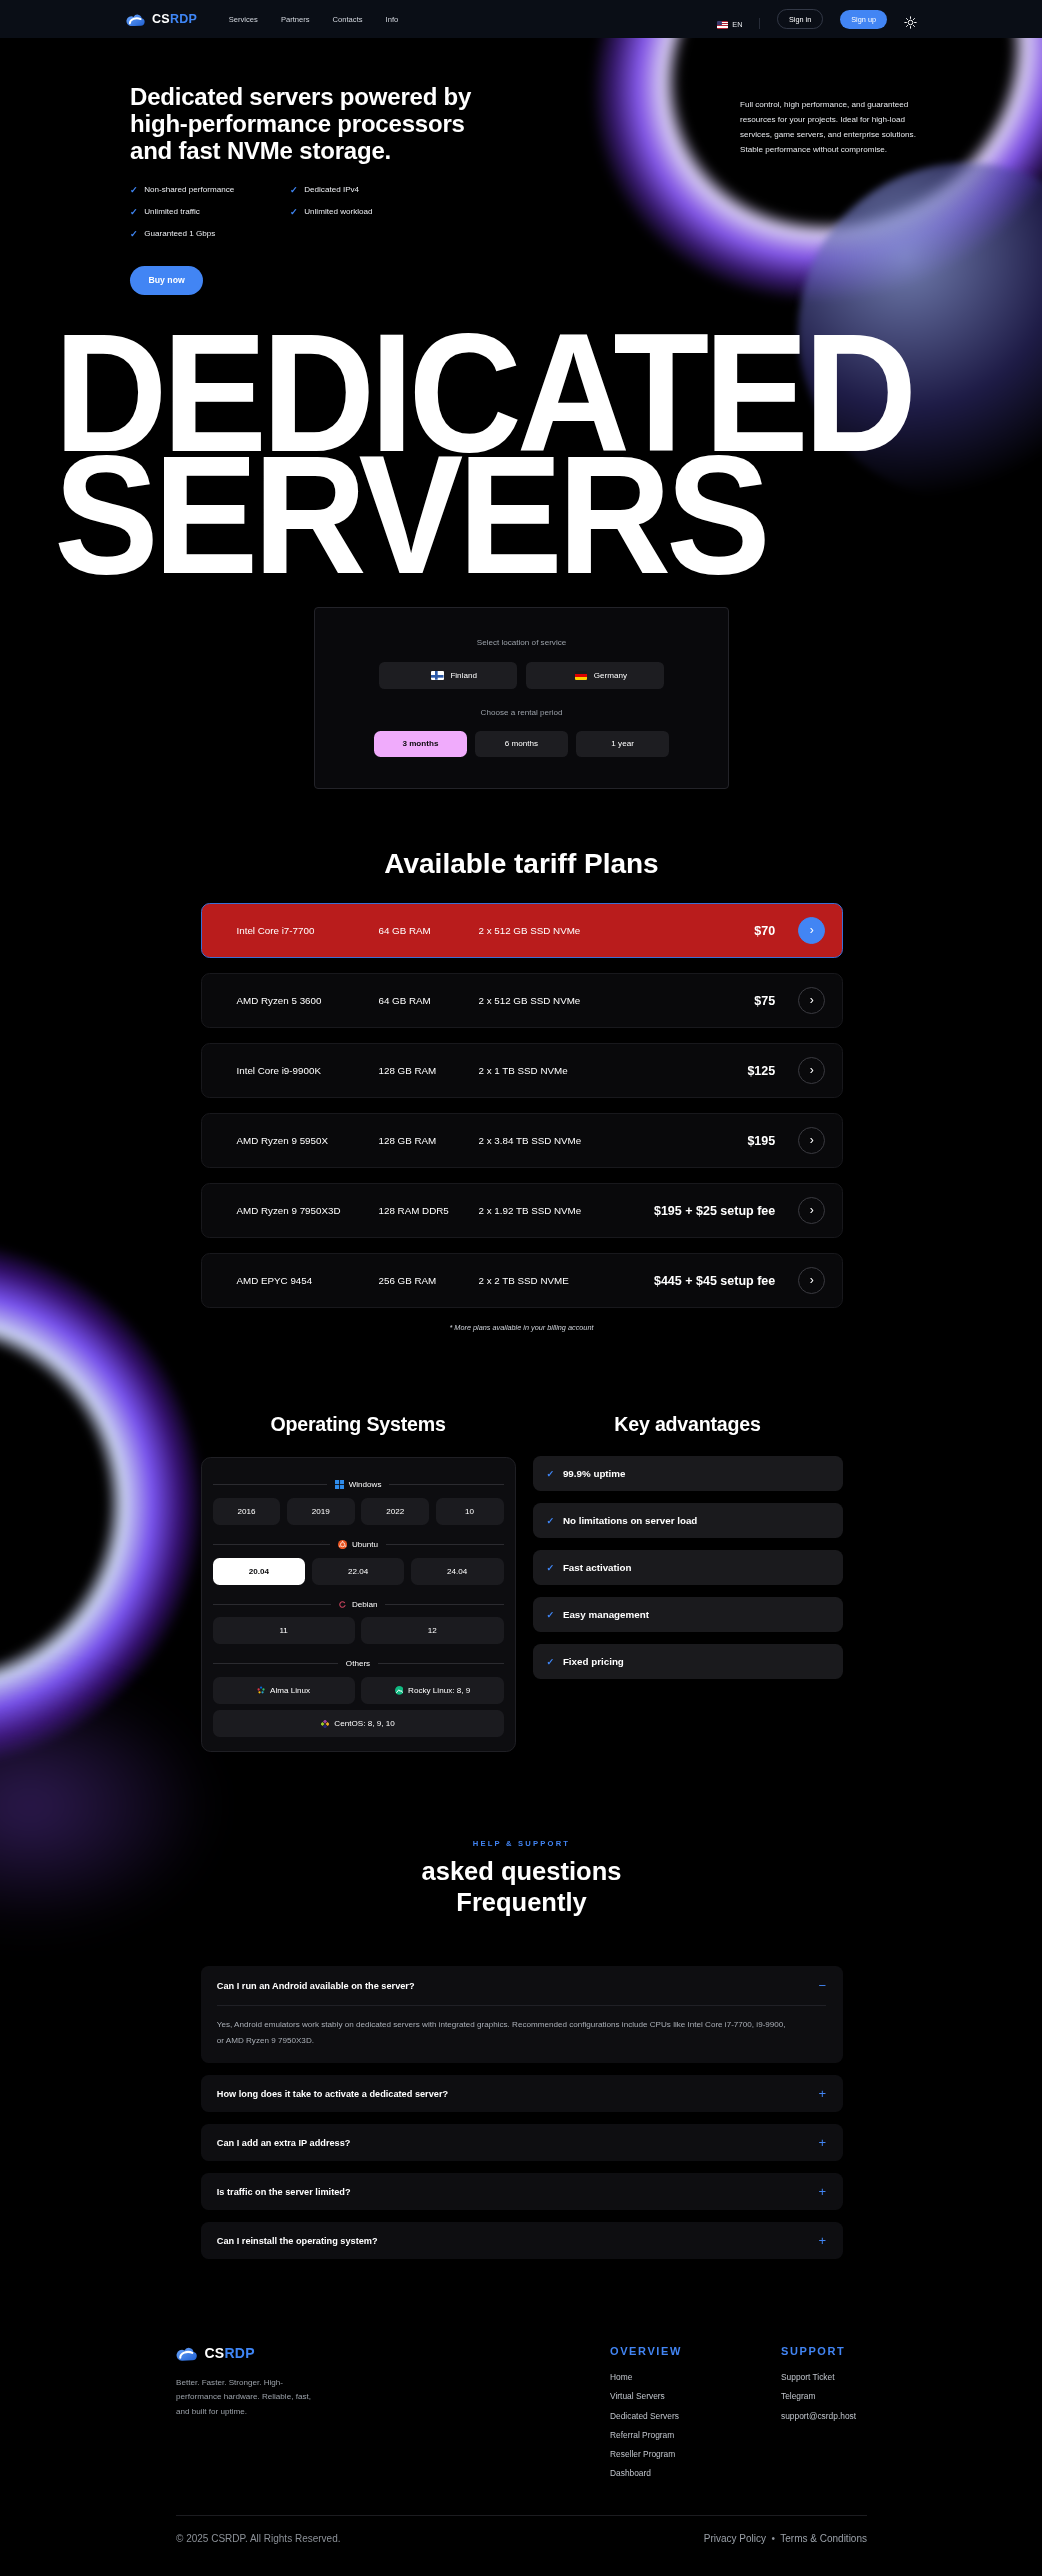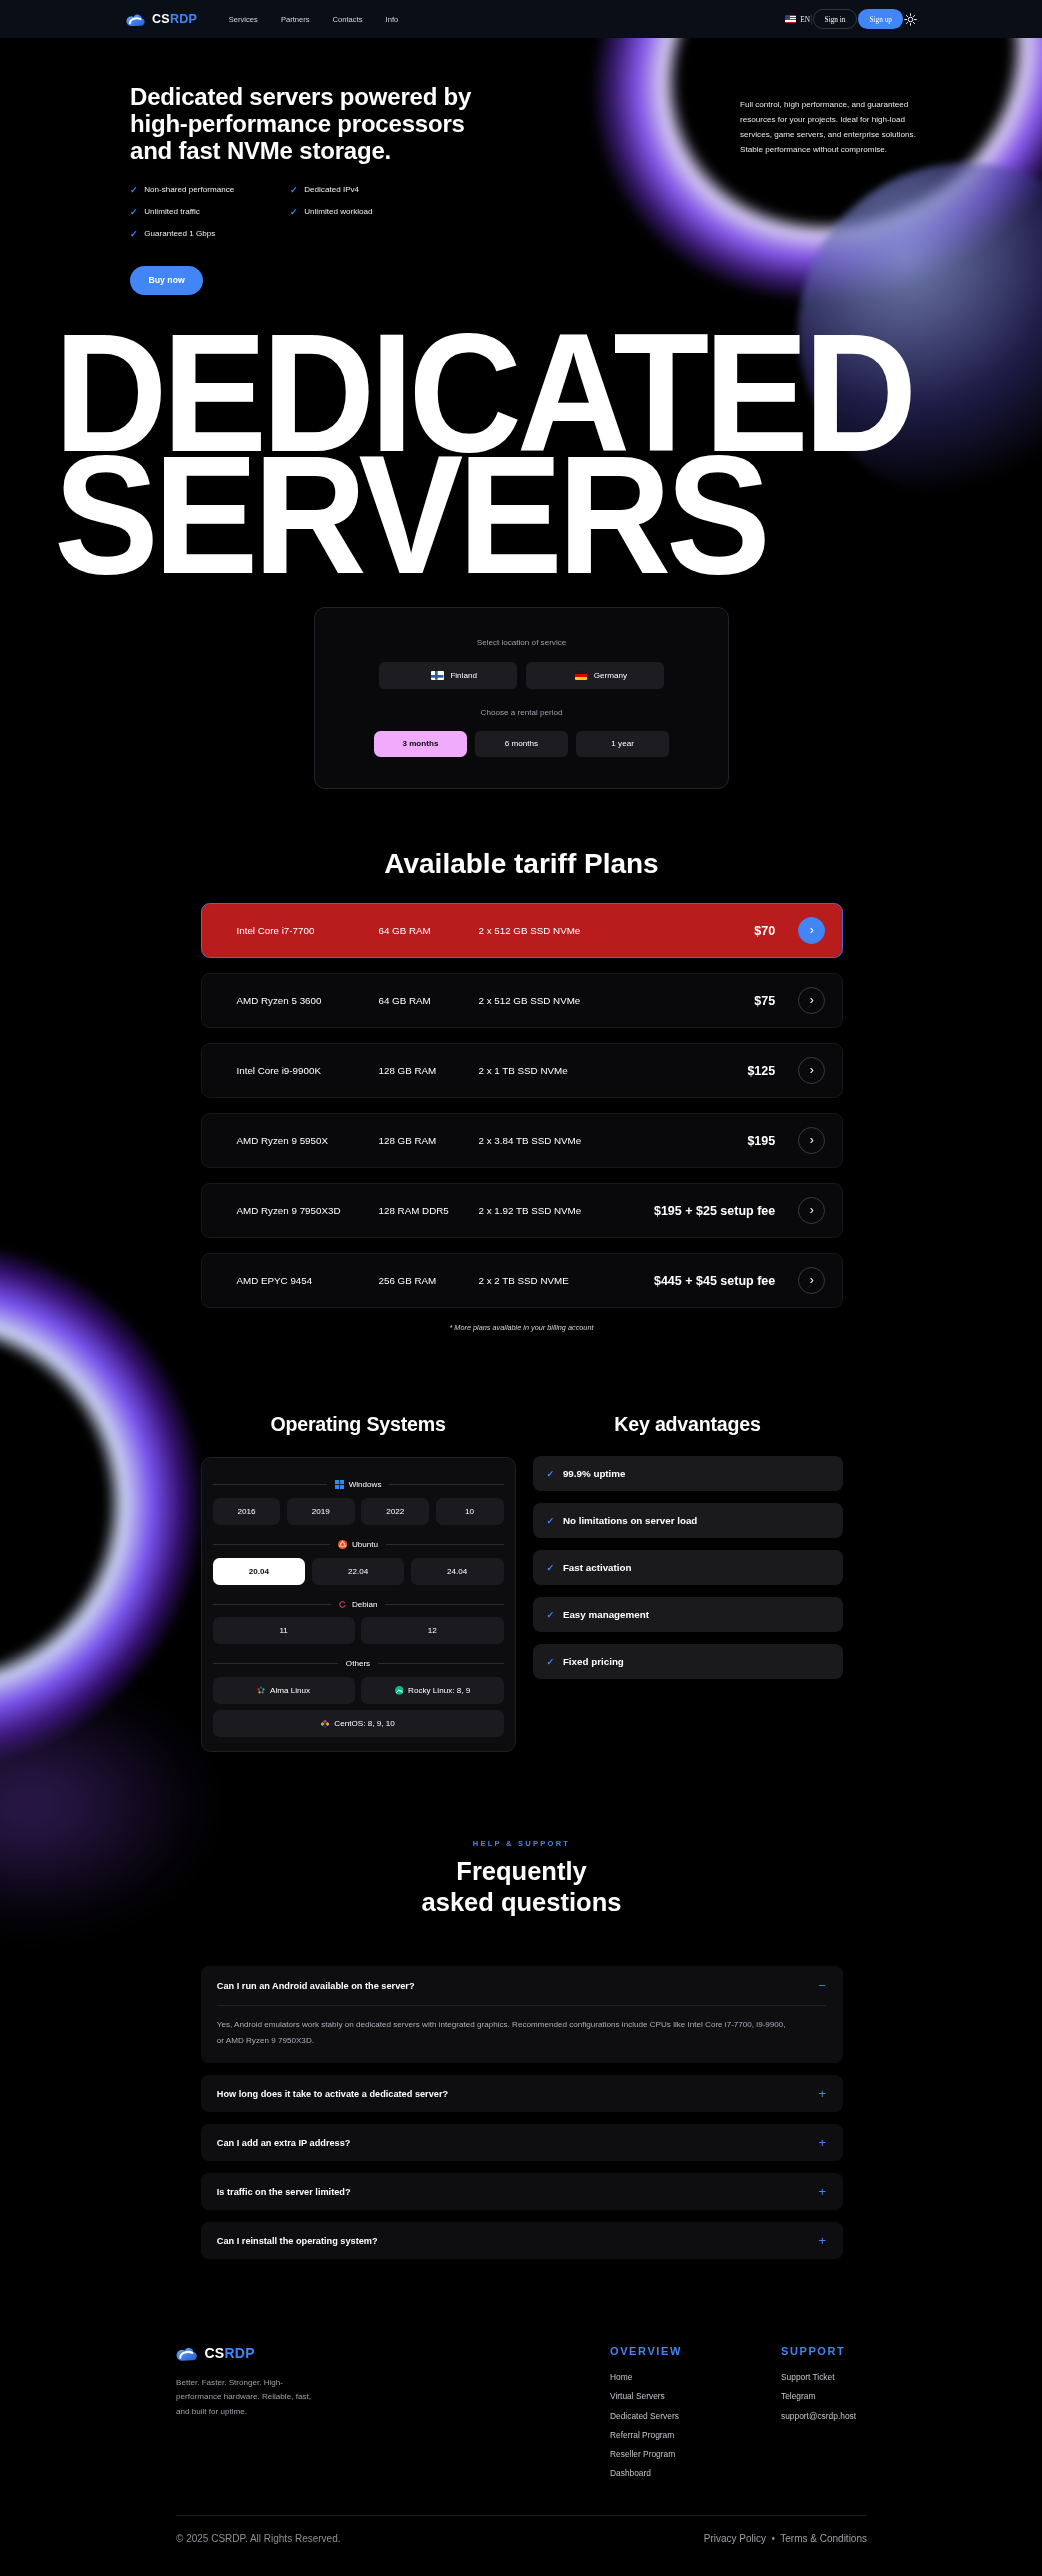--- a/index.html
+++ b/index.html
@@ -41,21 +41,21 @@
   
   .header {
     height:38px; background:#0a0e16; display:flex; align-items:center;
     padding:0 126px; position:relative; z-index:3;
   }
   .logo { display:flex; align-items:center; gap:5.4px; }
   .logo-word { font-size:12.5px; font-weight:bold; letter-spacing:0.3px; }
   .logo-word .rdp { color:#3f86f6; }
   .nav { display:flex; gap:23px; margin-left:31.5px; }
   .nav a { color:#d3d7de; font-size:7.6px; text-decoration:none; }
-  .hdr-right { margin-left:auto; display:flex; align-items:center; gap:1px;font-family:Liberation Serif, serif; }
+  .hdr-right { margin-left:auto; display:flex; align-items:flex-end; gap:17px; }
   .lang { display:flex; align-items:center; gap:4.3px; font-size:7.3px; color:#e6e8ec; }
   .flag { width:11.4px; height:7.6px; border-radius:1.1px; display:inline-block; }
   .flag-us {
     background:
       linear-gradient(#3c3b6e,#3c3b6e) 0 0/4.9px 4.3px no-repeat,
       repeating-linear-gradient(180deg,#b22234 0 1.1px,#fff 1.1px 2.2px);
   }
   .flag-fi {
     width:12.5px; height:8.7px;
     background:
@@ -86,21 +86,21 @@
     border-radius:14.7px; font-size:8.7px; font-weight:bold; padding:9.8px 18.5px;
     cursor:pointer; font-family:inherit;
   }
   .hero-desc { width:180px; margin-top:15px; font-size:8.1px; line-height:1.85; color:#e7e9ed; }
   
   .display { margin:36px 0 0 54px; font-weight:bold; font-size:162px;
     line-height:118px; letter-spacing:-5.4px; transform:scale(.97,1.04);
     transform-origin:left top; white-space:nowrap; }
   
   .selector {
-    width:415px; margin:40px auto 0; border:0.5px solid #232329; border-radius:11px;
+    width:415px; margin:40px auto 0; border:0.5px solid #232329; border-radius:4px;
     background:#09090c; padding:30px 0 31.5px; text-align:center;
   }
   .sel-label { color:#9aa0a8; font-size:8.1px; }
   .loc-row { display:flex; justify-content:center; gap:8.7px; margin-top:15px; }
   .loc-btn {
     width:138px; height:27px; border-radius:5.4px; background:#1d1d21; border:none;
     color:#fff; font-size:8.1px; display:flex; align-items:center; justify-content:center;
     gap:6.5px; cursor:pointer; font-family:inherit;padding-left:12px;
   }
   .period-row { display:flex; justify-content:center; gap:8.1px; margin:14px 0 0; }
@@ -498,22 +498,22 @@
         <div class="adv-item">
           <span class="check-mark">✓</span>
           <span>Fixed pricing</span>
           </div>
       </div>
     </div>
   </div>
 
   <div class="faq-eyebrow">HELP &amp; SUPPORT</div>
   <div class="faq-title">
+    <div>asked questions</div>
     <div>Frequently</div>
-    <div>asked questions</div>
   </div>
 
   <div class="faq-list">
     <div class="faq-item open">
       <div class="faq-q">
         <span class="faq-q-text">Can I run an Android available on the server?</span>
         <span class="faq-toggle">−</span>
       </div>
       <div class="faq-divider"></div>
       <div class="faq-a">Yes, Android emulators work stably on dedicated servers with integrated graphics. Recommended configurations include CPUs like Intel Core i7-7700, i9-9900, or AMD Ryzen 9 7950X3D.</div>

